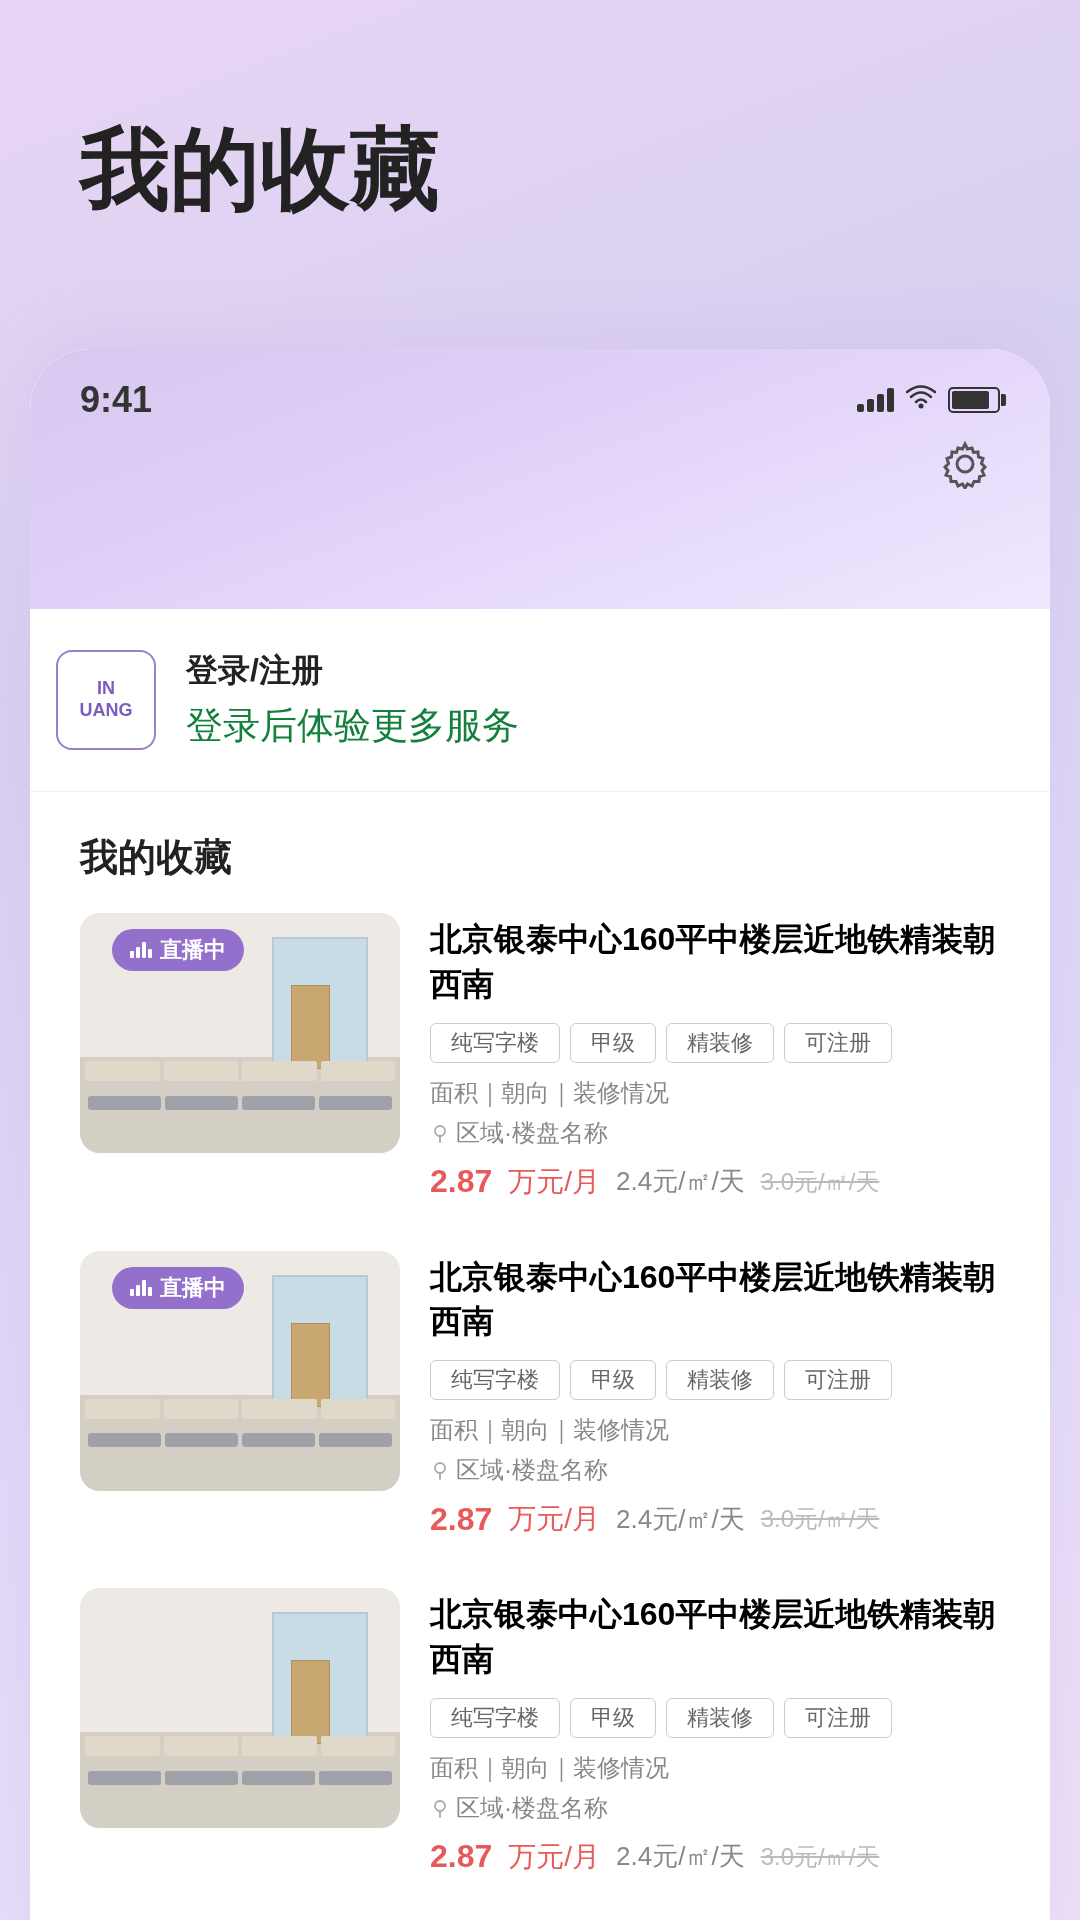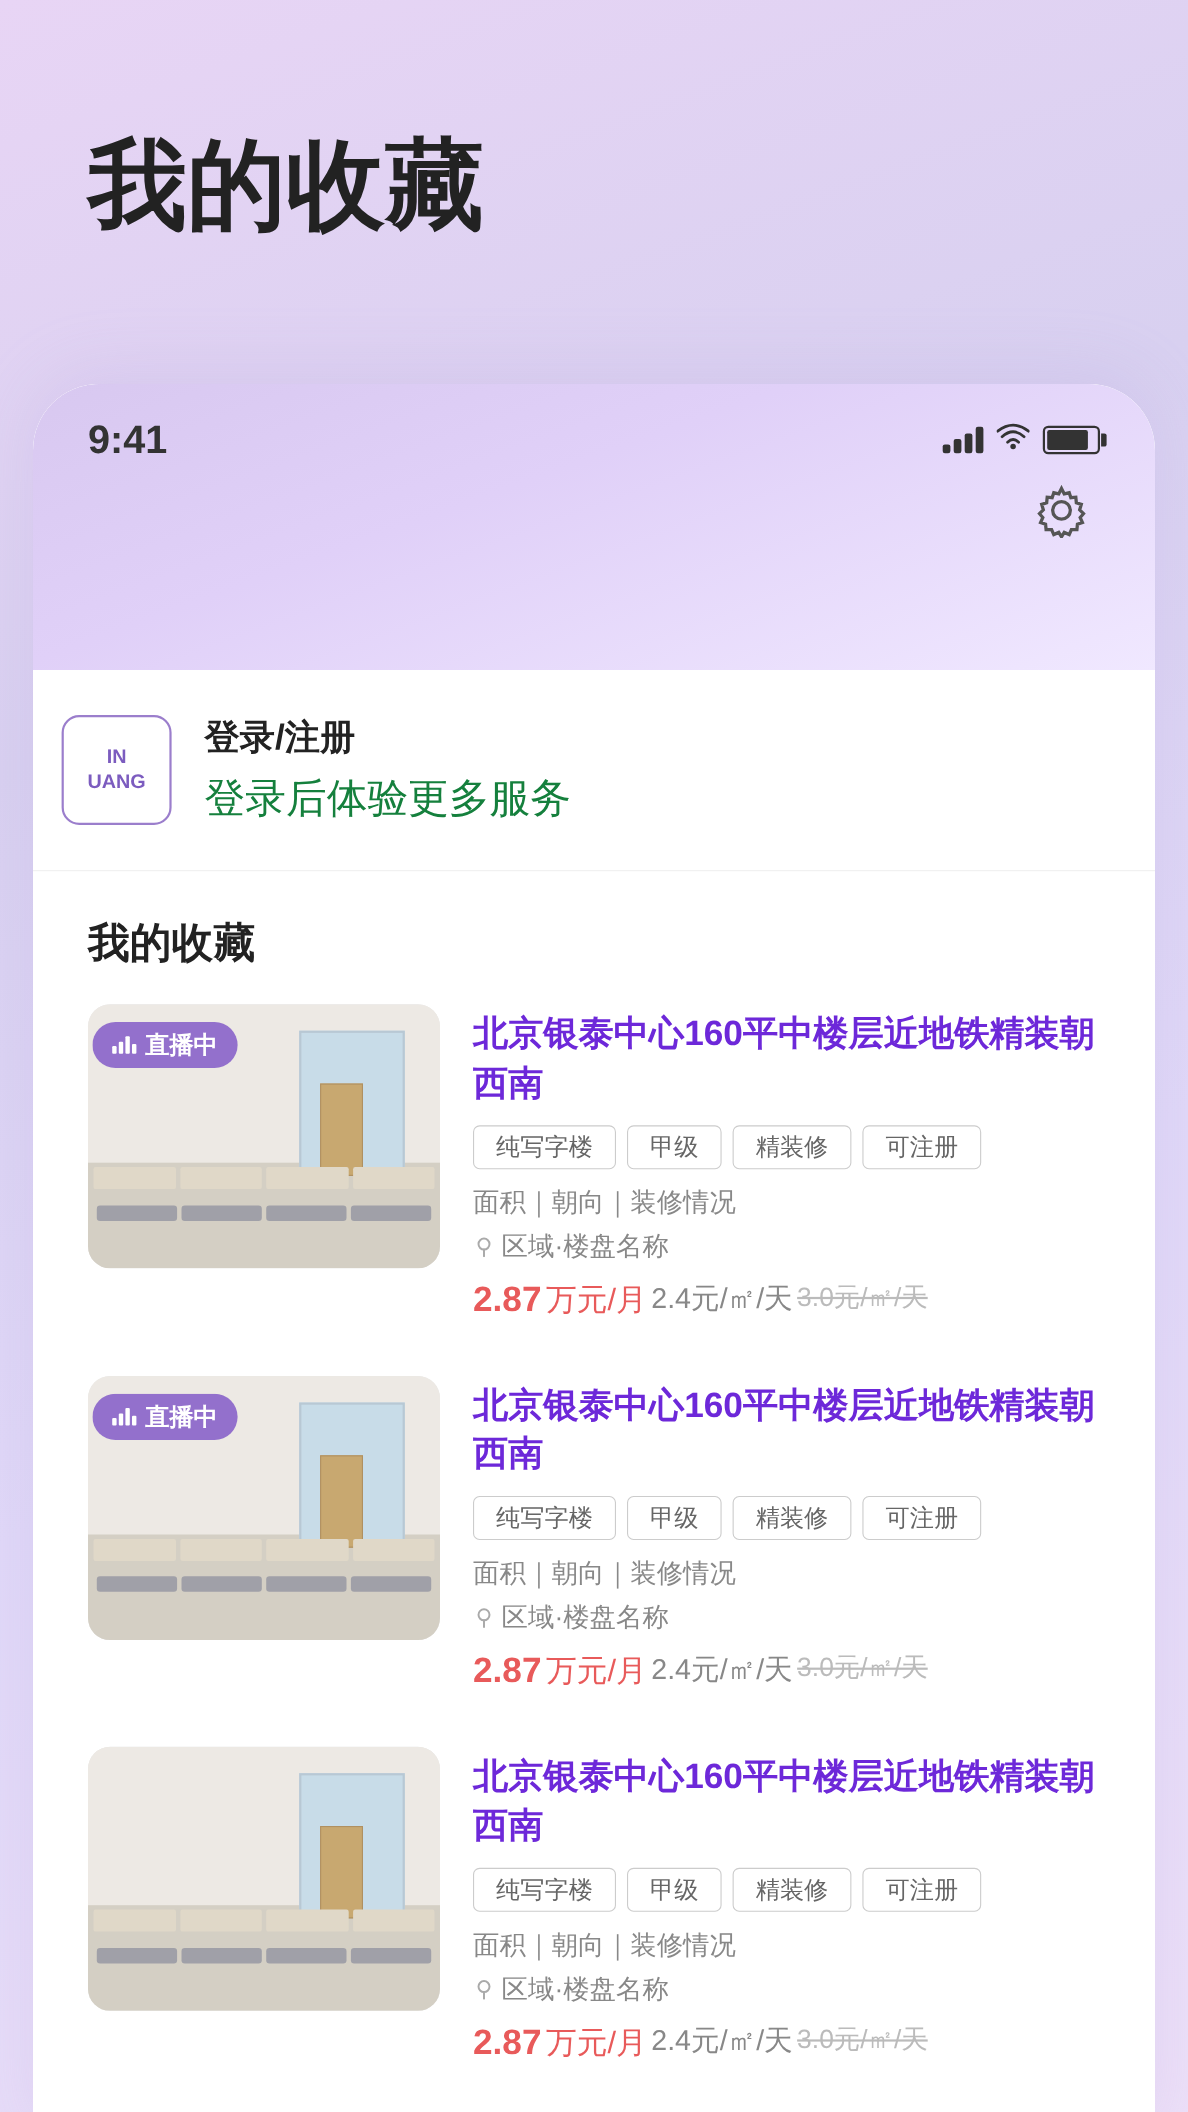--- a/index.html
+++ b/index.html
@@ -287,21 +287,21 @@
     .chair {
       flex: 1;
       height: 14px;
       background: #a0a0a8;
       border-radius: 3px;
     }
 
     .live-badge {
       position: absolute;
       top: 16px;
-      left: 4px;
+      left: 32px;
       background: rgba(130, 90, 200, 0.85);
       color: white;
       border-radius: 30px;
       padding: 6px 18px;
       font-size: 22px;
       font-weight: 600;
       display: flex;
       align-items: center;
       gap: 8px;
       backdrop-filter: blur(4px);
@@ -311,21 +311,21 @@
       flex: 1;
       display: flex;
       flex-direction: column;
       justify-content: flex-start;
       padding-top: 4px;
     }
 
     .listing-title {
       font-size: 32px;
       font-weight: 700;
-      color: #6d28d9;
+      color: #000000;
       line-height: 1.4;
       margin-bottom: 16px;
     }
 
     .listing-tags {
       display: flex;
       flex-wrap: wrap;
       gap: 10px;
       margin-bottom: 14px;
     }
@@ -348,22 +348,22 @@
       font-size: 24px;
       color: #888;
       display: flex;
       align-items: center;
       gap: 6px;
       margin-bottom: 14px;
     }
 
     .listing-price {
       display: flex;
-      align-items: flex-start;
-      gap: 4px;
+      align-items: center;
+      gap: 16px;
       flex-wrap: wrap;
     }
 
     .price-main {
       font-size: 32px;
       font-weight: 700;
       color: #e85a5a;
     }
 
     .price-unit {

